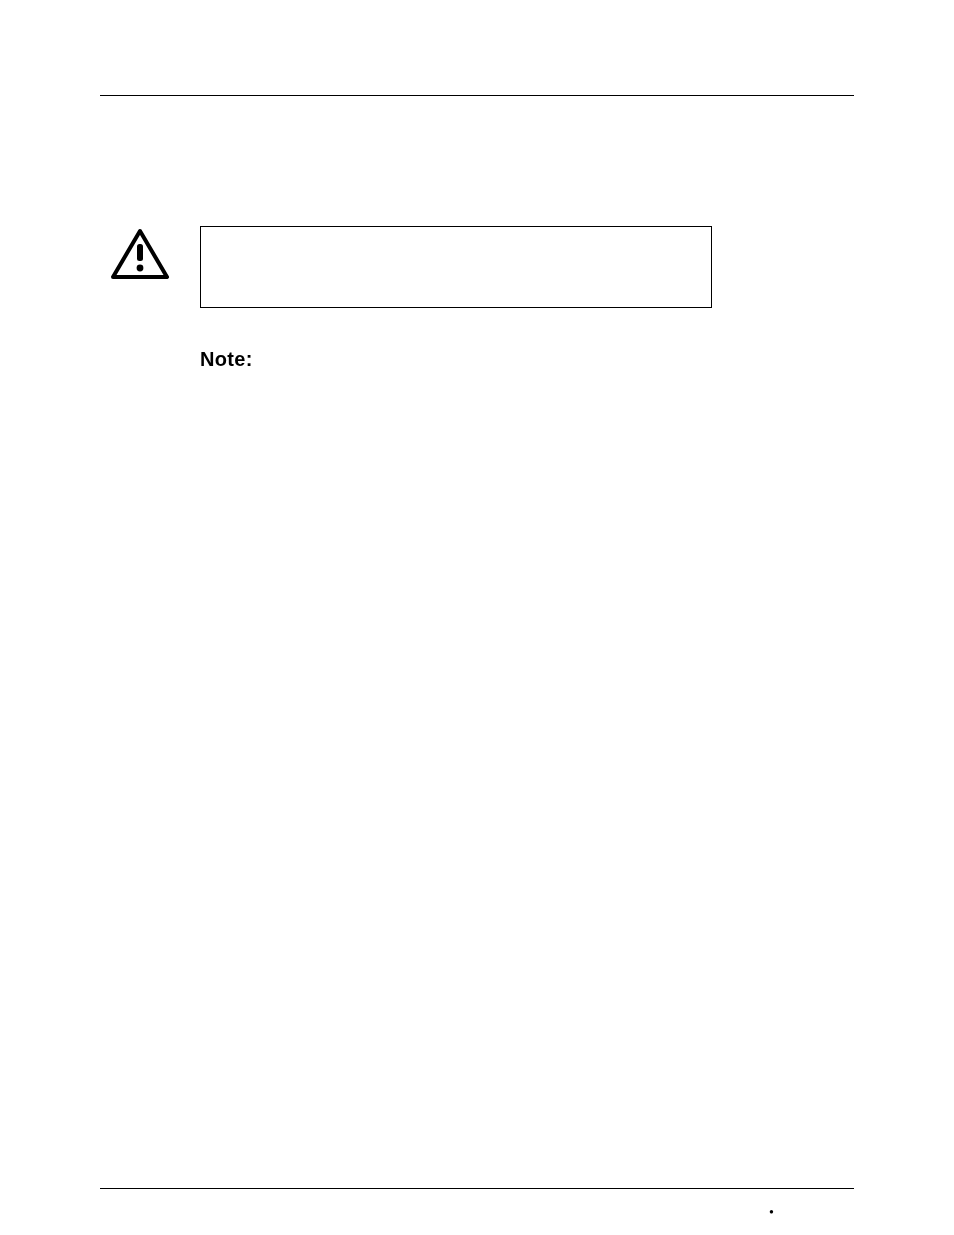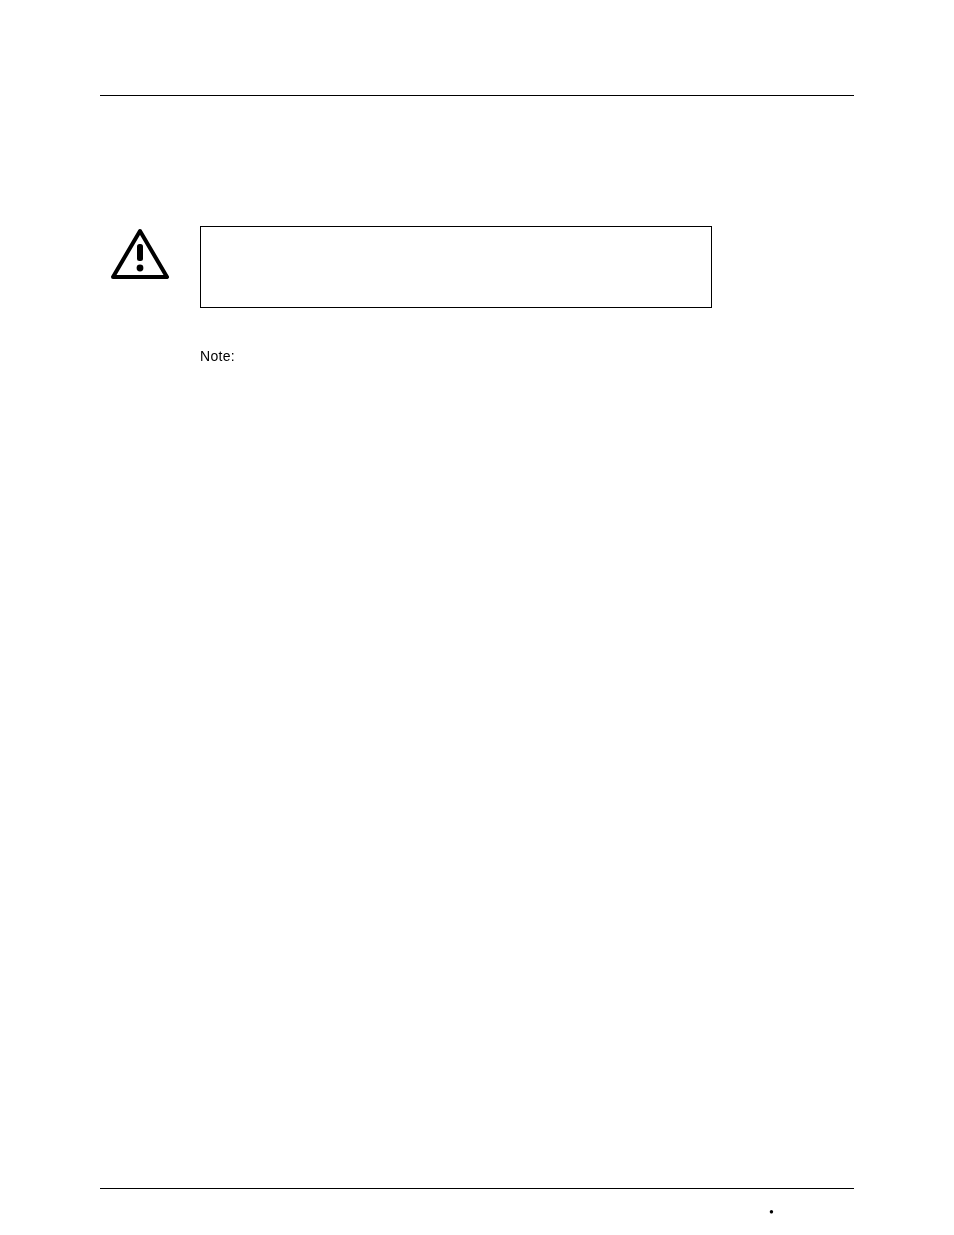--- a/index.html
+++ b/index.html
@@ -42,22 +42,22 @@
   }
   .callout-box {
     flex: 0 0 auto;
     width: 512px;
     height: 82px;
     border: 1px solid #000;
     box-sizing: border-box;
   }
   .note-label {
     font-family: Arial, Helvetica, sans-serif;
-    font-weight: 400;
-    font-size: 14px;
+    font-weight: 700;
+    font-size: 20px;
     letter-spacing: 0.3px;
     padding-left: 100px;
   }
   .footer {
     position: absolute;
     left: 100px;
     right: 100px;
     bottom: 46px;
   }
   .footer .bullet {

